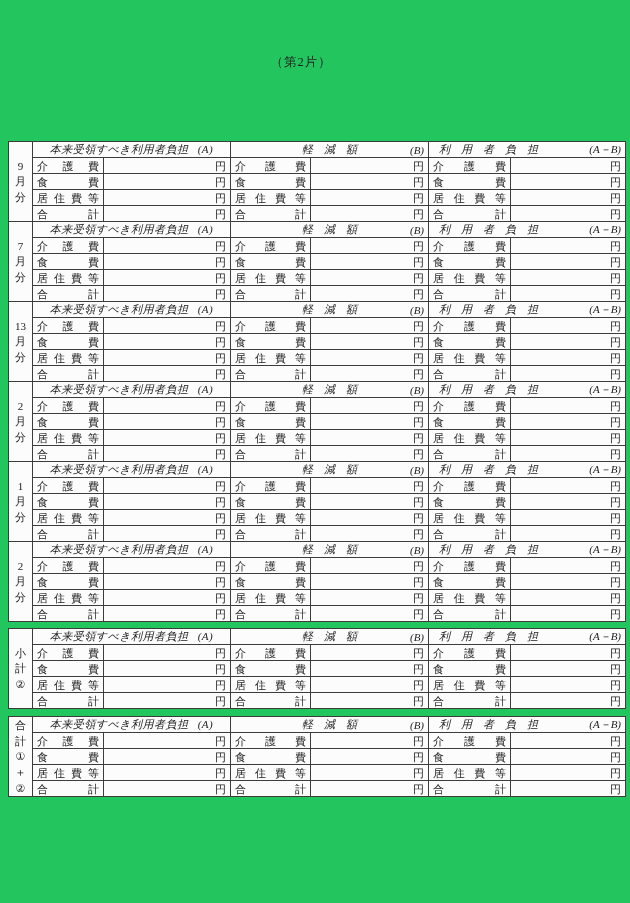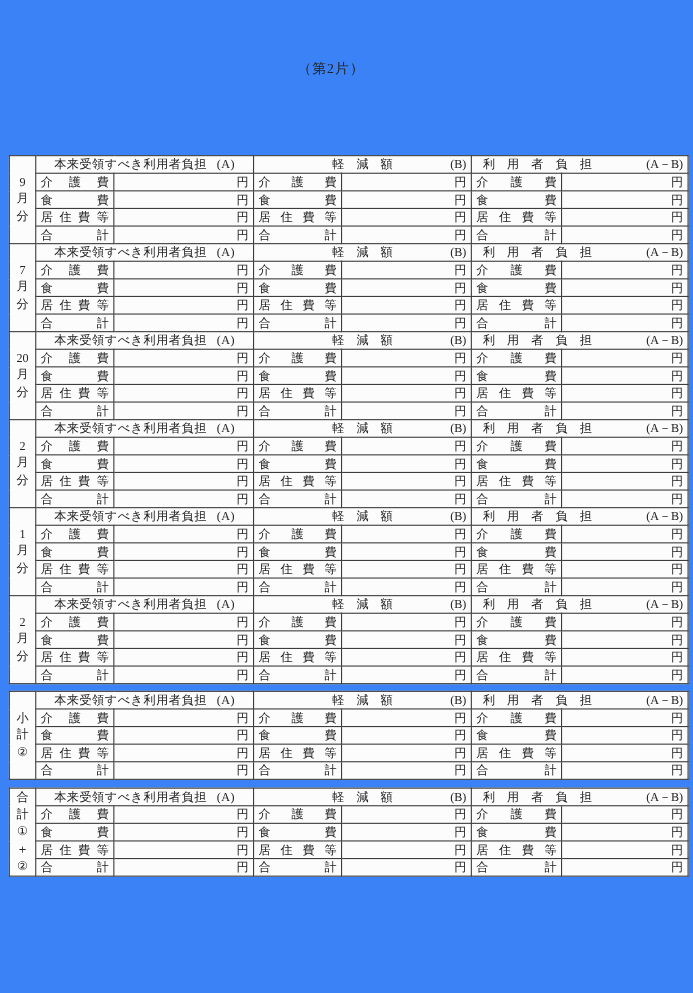--- a/index.html
+++ b/index.html
@@ -1,20 +1,20 @@
 <!DOCTYPE html>
 <html><head>
 <meta charset="utf-8">
 <style>
   html,body{margin:0;padding:0;}
   body{background:#e8e8e8;}
   .page{
     position:relative;
     width:630px;height:903px;
-    background:#3b82f6;
+    background:#22c55e;
     font-family:"Liberation Serif","DejaVu Serif",serif;
     color:#222;
     overflow:hidden;
     margin:0 auto;
   }
   .corner{
     position:absolute;top:54px;left:0;right:28px;
     text-align:center;font-size:12.5px;letter-spacing:1px;
   }
   .title{
@@ -35,21 +35,21 @@
     border:1px solid #3c3c3c;
     height:15px;padding:0;
     font-size:11px;line-height:14px;
     overflow:hidden;vertical-align:middle;
   }
   td.side{vertical-align:top;padding:0;}
   .side-slot{
     height:15.8px;display:flex;align-items:center;justify-content:center;
     font-size:11px;
   }
-  .shw{display:flex;align-items:center;height:100%;}
+  .shw{display:flex;align-items:flex-start;height:100%;font-style:italic;}
   .shw0{justify-content:center;gap:9px;letter-spacing:0.5px;}
   .shw1{position:relative;justify-content:center;}
   .shw1 .sh-code{position:absolute;right:4px;top:50%;transform:translateY(-50%);}
   .shw2{justify-content:space-between;padding:0 4px 0 10px;}
   .jl{
     display:flex;justify-content:space-between;align-items:center;
     height:100%;padding:0 4px;
   }
   td.value{text-align:right;padding-right:4px;}
   .unit{font-size:11px;}
@@ -328,21 +328,21 @@
                 <span>計</span>
               </div>
             </td>
             <td class="value"><span class="unit">円</span></td>
           </tr>
         </tbody>
         <tbody>
           <tr>
             <td class="side" rowspan="5">
               <div class="side-slot"></div>
-              <div class="side-slot">20</div>
+              <div class="side-slot">13</div>
               <div class="side-slot">月</div>
               <div class="side-slot">分</div>
               <div class="side-slot"></div>
             </td>
             <td class="sec-head" colspan="2">
               <div class="shw shw0">
                 <span class="sh-label">本来受領すべき利用者負担</span>
                 <span class="sh-code">(A)</span>
               </div>
             </td>

